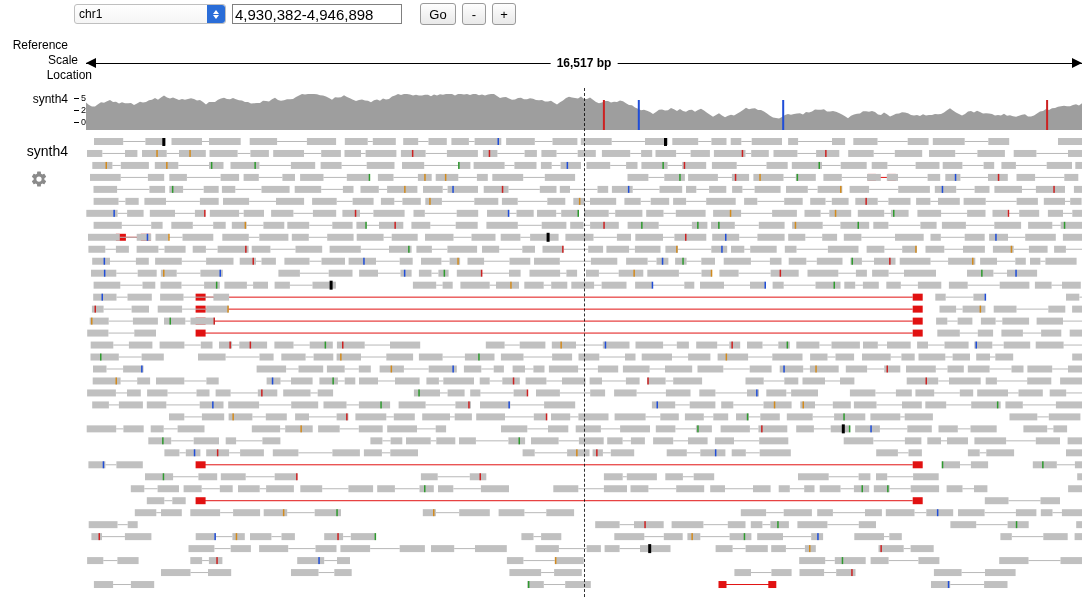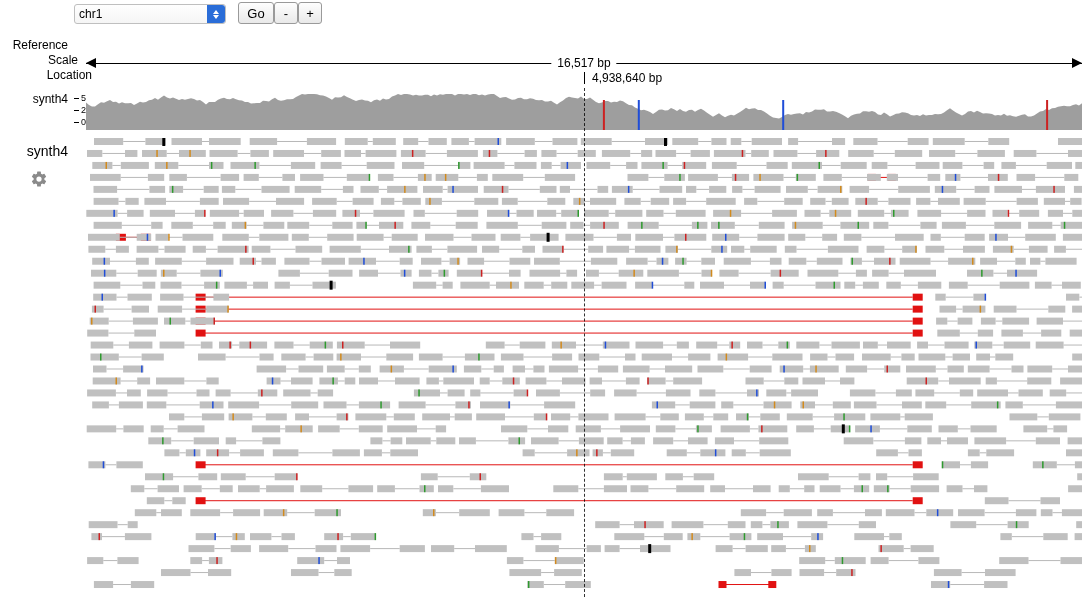--- a/index.html
+++ b/index.html
@@ -8,21 +8,22 @@
     font-size: 13px;
     background: #fff;
     color: #000;
     width: 1086px;
     height: 597px;
     overflow: hidden;
     position: relative;
   }
   .toolbar {
     display: flex;
-    align-items: flex-end;
+    align-items: center;
+    gap: 6px;
     padding: 4px 0 4px 74px;
     height: 28px;
   }
   .chrom-select {
     width: 152px;
     height: 20px;
     font-size: 12px;
     border: 1px solid #bfbfbf;
     border-radius: 3px;
     padding-left: 4px;
@@ -128,21 +129,21 @@
     width: 0; height: 0;
     border-top: 5px solid transparent;
     border-bottom: 5px solid transparent;
   }
   .scale-arrow-l { left: 0; border-right: 10px solid #000; }
   .scale-arrow-r { right: 0; border-left: 10px solid #000; }
   .scale-text {
     position: absolute; top: 0; left: 50%;
     transform: translateX(-50%);
     background: #fff; padding: 0 6px;
-    font-size: 12px; font-weight: normal;
+    font-size: 12px; font-weight: bold;
   }
   .scale-tick-c {
     position:absolute; top:6px; left:50%; width:1px; height:3px; background:#000;
   }
   
   .loc-row {
     position: absolute; top: 32px; left: 0; right: 0; height: 16px;
     font-size: 12px;
   }
   .loc-tick {
@@ -191,20 +192,21 @@
 <body>
 
 <div class="toolbar">
   <div class="chrom-select">
     <span>chr1</span>
     <span class="caret">
       <span class="tri-up"></span>
         <span class="tri-down"></span>
     </span>
   </div>
+  <input class="coord-input" type="text" value="4,930,382-4,946,898" style="">
   <div class="btn go-btn">Go</div>
   <div class="btn">-</div>
   <div class="btn">+</div>
 </div>
 
 <div class="left-labels ref-label">Reference</div>
 <div class="left-labels scale-label">Scale</div>
 <div class="left-labels loc-label">Location</div>
 <div class="left-labels cov-label">synth4</div>
 <div class="left-labels reads-label">synth4</div>
@@ -233,24 +235,20 @@
 <div class="track-area">
 
   <div class="scale-bar">
     <div class="scale-line"></div>
     <div class="scale-arrow-l"></div>
     <div class="scale-arrow-r"></div>
     <div class="scale-tick-c"></div>
     <div class="scale-text">16,517 bp</div>
   </div>
 
-  <div class="loc-row">
-    <div class="loc-tick"></div>
-    <div class="loc-text">4,938,640 bp</div>
-  </div>
 
   <div class="coverage">
     <svg id="cov-svg" preserveAspectRatio="none" viewBox="0 0 996 38">
         <polygon points="0,38 0,10.5 3,12.9 6,14.5 9,14.6 12,12.3 15,10.3 18,10.8 21,9.2 24,8.0 27,10.0 30,9.8 33,11.5 36,10.3 39,11.3 42,11.3 45,11.1 48,13.1 51,11.5 54,9.7 57,10.6 60,10.1 63,8.2 66,7.8 69,5.9 72,7.7 75,5.6 78,3.6 81,5.4 84,6.6 87,5.4 90,6.7 93,7.9 96,6.9 99,7.8 102,7.0 105,6.3 108,7.0 111,8.6 114,8.1 117,9.9 120,12.4 123,10.1 126,9.9 129,10.1 132,7.8 135,6.4 138,5.8 141,7.1 144,7.2 147,6.1 150,7.3 153,8.3 156,8.6 159,10.1 162,9.9 165,11.5 168,11.2 171,11.1 174,11.1 177,8.8 180,9.1 183,9.6 186,7.2 189,5.8 192,7.9 195,8.7 198,8.3 201,7.2 204,7.2 207,6.9 210,4.9 213,3.4 216,2.1 219,2.6 222,2.0 225,2.0 228,2.0 231,2.2 234,3.3 237,3.4 240,4.5 243,5.9 246,7.7 249,5.2 252,5.4 255,5.3 258,3.3 261,5.0 264,6.3 267,7.7 270,9.0 273,8.0 276,7.6 279,8.6 282,8.8 285,10.2 288,8.2 291,7.5 294,8.7 297,6.6 300,7.6 303,6.9 306,4.6 309,3.5 312,2.0 315,3.1 318,2.0 321,2.0 324,2.4 327,3.4 330,2.8 333,3.6 336,3.6 339,2.7 342,2.7 345,4.2 348,2.5 351,3.5 354,2.2 357,2.7 360,2.0 363,2.0 366,2.0 369,3.4 372,2.0 375,2.0 378,2.6 381,2.0 384,3.1 387,2.0 390,2.0 393,3.2 396,2.6 399,3.5 402,2.5 405,2.0 408,2.1 411,4.0 414,6.0 417,5.2 420,4.9 423,6.6 426,7.8 429,7.6 432,5.9 435,5.7 438,7.3 441,7.2 444,6.2 447,6.7 450,8.1 453,8.2 456,7.9 459,9.6 462,9.4 465,8.8 468,10.7 471,12.4 474,10.3 477,8.5 480,6.0 483,4.8 486,5.5 489,5.9 492,6.6 495,4.6 498,7.1 501,7.0 504,5.6 507,7.8 510,9.9 513,11.2 516,10.4 519,9.1 522,9.1 525,10.5 528,9.7 531,10.0 534,8.5 537,9.2 540,11.3 543,13.0 546,13.2 549,15.5 552,16.7 555,18.3 558,17.7 561,18.8 564,19.9 567,21.9 570,19.9 573,17.8 576,17.5 579,18.6 582,18.2 585,16.0 588,17.3 591,19.0 594,17.1 597,18.9 600,19.8 603,18.1 606,17.8 609,19.7 612,17.9 615,16.8 618,18.6 621,20.8 624,22.8 627,24.8 630,23.0 633,21.2 636,23.6 639,25.3 642,23.8 645,22.8 648,23.4 651,21.8 654,19.9 657,18.1 660,15.8 663,17.3 666,16.6 669,16.3 672,17.9 675,17.9 678,19.6 681,21.6 684,23.8 687,25.5 690,26.1 693,26.4 696,25.1 699,23.0 702,22.0 705,22.8 708,22.0 711,21.6 714,21.3 717,22.4 720,20.1 723,20.5 726,19.6 729,17.6 732,17.7 735,17.8 738,17.3 741,19.4 744,19.6 747,19.1 750,19.8 753,21.0 756,22.4 759,24.2 762,26.2 765,23.7 768,22.5 771,21.7 774,21.4 777,19.3 780,19.3 783,19.8 786,18.9 789,19.9 792,22.4 795,23.0 798,20.6 801,22.2 804,24.4 807,23.2 810,21.8 813,21.4 816,20.2 819,20.4 822,21.2 825,22.9 828,23.4 831,22.9 834,24.0 837,22.2 840,23.5 843,23.0 846,22.9 849,22.1 852,22.2 855,22.0 858,20.4 861,18.2 864,16.3 867,18.4 870,20.4 873,21.9 876,23.4 879,21.9 882,19.6 885,18.9 888,20.6 891,18.8 894,20.0 897,21.5 900,21.3 903,21.5 906,22.1 909,23.6 912,22.9 915,23.6 918,21.8 921,23.8 924,23.2 927,24.2 930,24.8 933,23.8 936,22.8 939,22.2 942,24.5 945,24.6 948,23.5 951,21.6 954,19.6 957,18.9 960,16.9 963,18.1 966,16.2 969,16.0 972,14.7 975,14.2 978,13.7 981,14.3 984,14.2 987,12.9 990,12.2 993,13.5 996,11.2 996,38" fill="#9e9e9e"></polygon>
         <rect x="516.9" y="8" width="2" height="30" fill="#cc2222"></rect>
         <rect x="696.2" y="8" width="2" height="30" fill="#1f4dd8"></rect>
         <rect x="960.1" y="8" width="2" height="30" fill="#cc2222"></rect>
         <rect x="551.8" y="8" width="2" height="30" fill="#1f4dd8"></rect>
       </svg>
   </div>

